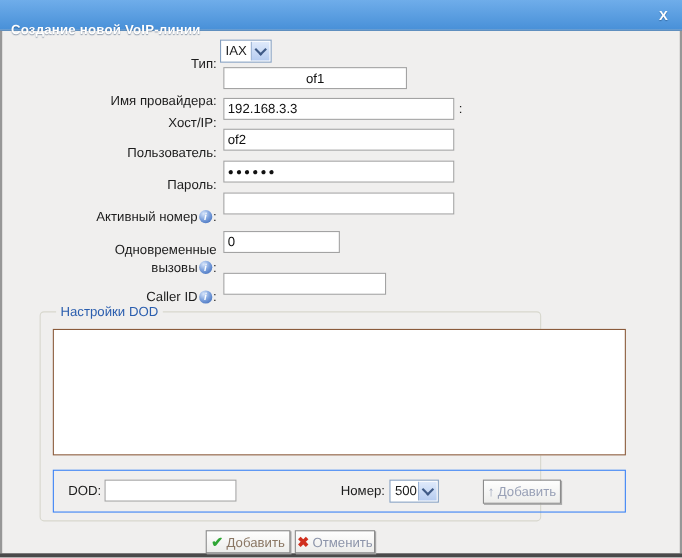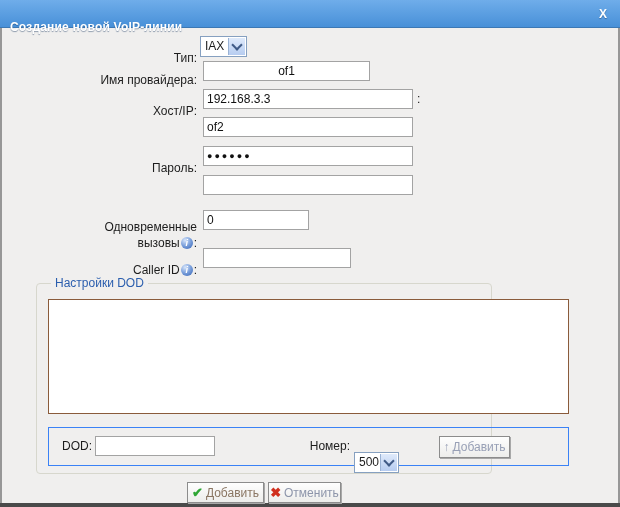--- a/index.html
+++ b/index.html
@@ -42,21 +42,21 @@
   .groupbox{position:absolute;left:36px;top:283px;width:456px;height:191px;box-sizing:border-box;
     border:1px solid #d7d7cd;border-radius:4px;}
   .legend{position:absolute;left:14px;top:-8px;background:#f0efee;padding:0 4px;color:#2b5eae;}
   .dod-list{position:absolute;left:11px;top:15px;width:521px;height:115px;box-sizing:border-box;
     background:#fff;border:1px solid #8a5b3b;}
   .dod-bar{position:absolute;left:11px;top:143px;width:521px;height:39px;box-sizing:border-box;
     border:1px solid #3b82f6;}
   .dod-lbl{position:absolute;left:13px;top:11px;}
   .dod-input{position:absolute;left:46px;top:8px;width:120px;}
   .num-lbl{position:absolute;left:248px;top:11px;width:53px;text-align:right;}
-  .num-select{position:absolute;left:305px;top:24px;width:45px;}
+  .num-select{position:absolute;left:305px;top:8px;width:45px;}
   .btn{box-sizing:border-box;border:1px solid #8c8c8c;cursor:pointer;text-align:center;
     background:linear-gradient(#fefefe,#ededeb);box-shadow:1px 1px 0 #a8a8a8;
     font-family:"Liberation Sans",sans-serif;font-size:12px;
     display:flex;align-items:center;justify-content:center;gap:3px;}
   .btn-add{position:absolute;left:390px;top:8px;width:71px;height:22px;color:#98a0b6;}
   .btn-save{position:absolute;left:187px;top:482px;width:77px;height:21px;color:#8a7663;}
   .btn-cancel{position:absolute;left:268px;top:482px;width:73px;height:21px;color:#8d95aa;}
   .ico-check{color:#2fa635;font-weight:bold;font-size:13px;line-height:13px;}
   .ico-x{color:#d02f1e;font-weight:bold;font-size:13px;line-height:13px;}
 </style>
@@ -76,38 +76,44 @@
   <div class="lbl" style="top:39px">
     <span>Тип:</span>
   </div>
   <div class="select" style="left:200px;top:36px;width:47px">
     <span class="sel-val">IAX</span>
     <span class="sel-btn">
         <i class="chev"></i>
       </span>
   </div>
 
-  <div class="lbl" style="top:61px">
+  <div class="lbl" style="top:72px">
     <span>Имя провайдера:</span>
   </div>
   <input class="fld" style="left: 203px; top: 61px; width: 167px; text-align: center;" value="of1">
 
   <div class="lbl" style="top:92px">
     <span>Хост/IP:</span>
   </div>
   <input class="fld" style="left: 203px; top: 89px; width: 210px;" value="192.168.3.3">
   <span class="colon" style="left:417px;top:92px">:</span>
 
+  <div class="lbl" style="top:120px">
+    <span>Пользователь:</span>
+  </div>
   <input class="fld" style="left: 203px; top: 117px; width: 210px;" value="of2">
 
   <div class="lbl" style="top:149px">
     <span>Пароль:</span>
   </div>
   <input class="fld pwd" style="left: 203px; top: 146px; width: 210px;" value="●●●●●●">
 
+  <div class="lbl" style="top:178px">
+    <span>Активный номер</span><span class="info">i</span><span>:</span>
+  </div>
   <input class="fld" style="left: 203px; top: 175px; width: 210px;" value="">
 
   <div class="lbl lbl2" style="top:207px">
     <span>Одновременные</span><br>
     <span>вызовы</span><span class="info">i</span><span>:</span>
   </div>
   <input class="fld" style="left: 203px; top: 210px; width: 106px;" value="0">
 
   <div class="lbl" style="top:251px">
     <span>Caller ID</span><span class="info">i</span><span>:</span>

